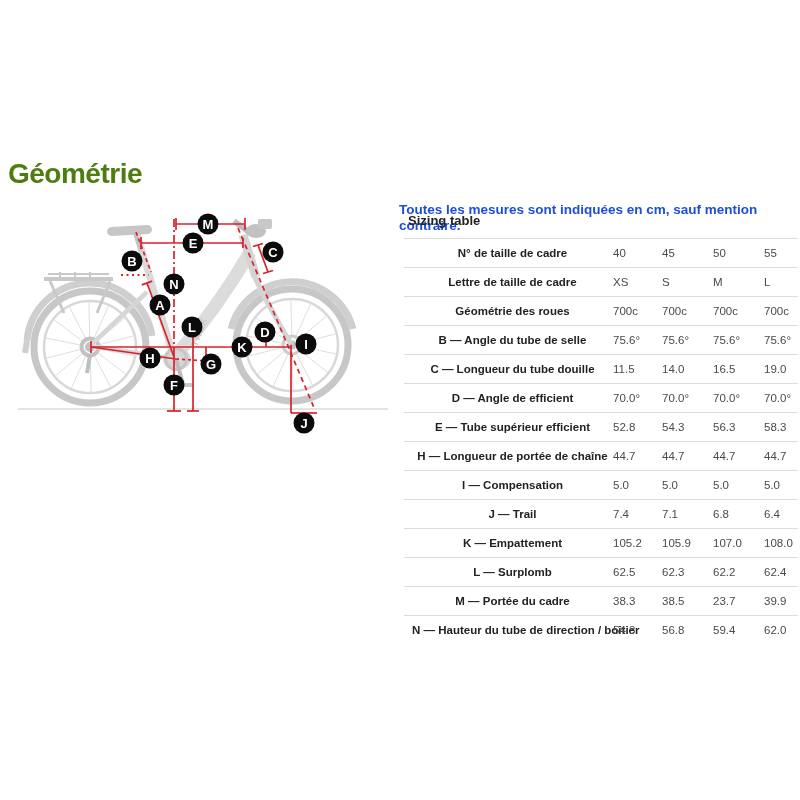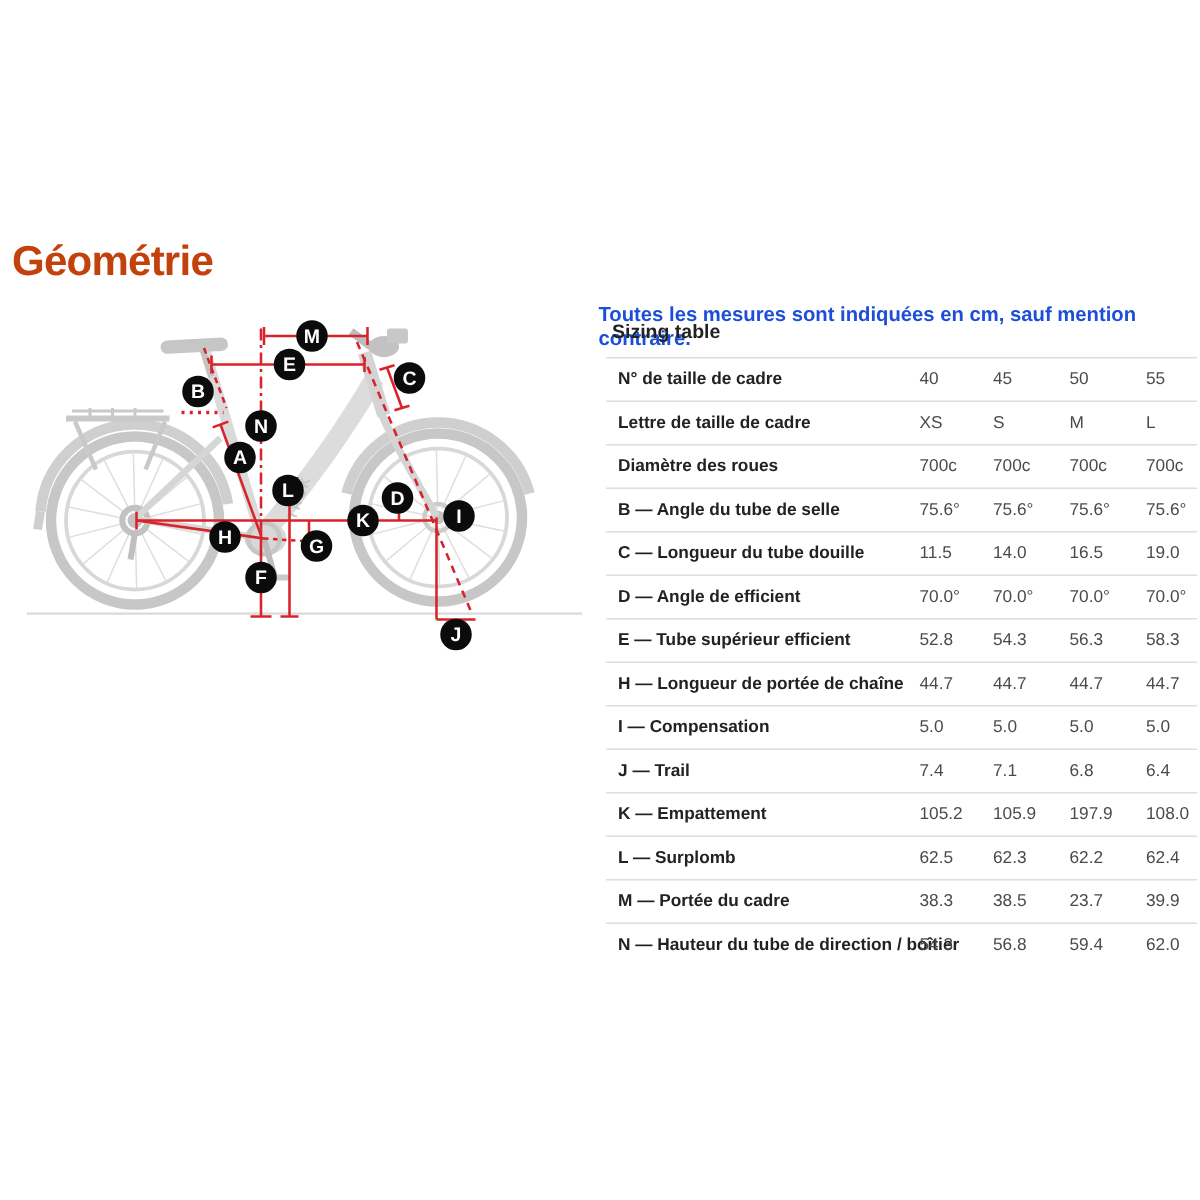--- a/index.html
+++ b/index.html
@@ -2,37 +2,37 @@
 <html><head>
 <meta charset="utf-8">
 <style>
   html,body{margin:0;padding:0;}
   body{
     width:800px;height:800px;position:relative;background:#ffffff;
     font-family:"Liberation Sans",sans-serif;overflow:hidden;
   }
   .page-title{
     position:absolute;left:8px;top:139px;
-    font-size:28px;font-weight:bold;color:#c2410c;letter-spacing:-.5px;
+    font-size:28px;font-weight:bold;color:#4d7c0f;letter-spacing:-.5px;
   }
   .notice{
     position:absolute;left:399px;top:168px;width:396px;
     font-size:13.5px;font-weight:bold;color:#1d4ed8;line-height:16px;margin-top:34px;
   }
   .table-wrap{position:absolute;left:404px;top:214px;width:394px;}
   .table-title{
     font-size:13px;font-weight:bold;color:#222;
     margin:0 0 10px 0;line-height:14px;padding-left:4px;
   }
   .trow{
     display:grid;grid-template-columns:209px 49px 51px 51px auto;
     align-items:center;height:28px;border-top:1px solid #ddd;
     font-size:11.5px;color:#4a4a4a;
   }
-  .tlabel{font-weight:bold;color:#222;padding-left:8px;white-space:nowrap;}
+  .tlabel{font-weight:bold;color:#222;padding-left:8px;white-space:nowrap;text-align:center;}
   .tval{white-space:nowrap;}
   .diagram{position:absolute;left:0;top:195px;}
   .lbl{
     fill:#ffffff;font-size:13px;font-weight:bold;text-anchor:middle;
     font-family:"Liberation Sans",sans-serif;
   }
   .red{stroke:#d8232a;stroke-width:1.7;fill:none;stroke-linecap:butt;}
   .brand{
     font-size:9px;font-weight:bold;fill:#c6c6c6;letter-spacing:1.5px;
     font-family:"Liberation Sans",sans-serif;
@@ -227,21 +227,21 @@
         <div class="tval">55</div>
       </div>
       <div class="trow">
         <div class="tlabel">Lettre de taille de cadre</div>
         <div class="tval">XS</div>
         <div class="tval">S</div>
         <div class="tval">M</div>
         <div class="tval">L</div>
       </div>
       <div class="trow">
-        <div class="tlabel">Diamètre des roues</div>
+        <div class="tlabel">Géométrie des roues</div>
         <div class="tval">700c</div>
         <div class="tval">700c</div>
         <div class="tval">700c</div>
         <div class="tval">700c</div>
       </div>
       <div class="trow">
         <div class="tlabel">B — Angle du tube de selle</div>
         <div class="tval">75.6°</div>
         <div class="tval">75.6°</div>
         <div class="tval">75.6°</div>
@@ -286,21 +286,21 @@
         <div class="tlabel">J — Trail</div>
         <div class="tval">7.4</div>
         <div class="tval">7.1</div>
         <div class="tval">6.8</div>
         <div class="tval">6.4</div>
       </div>
       <div class="trow">
         <div class="tlabel">K — Empattement</div>
         <div class="tval">105.2</div>
         <div class="tval">105.9</div>
-        <div class="tval">197.9</div>
+        <div class="tval">107.0</div>
         <div class="tval">108.0</div>
       </div>
       <div class="trow">
         <div class="tlabel">L — Surplomb</div>
         <div class="tval">62.5</div>
         <div class="tval">62.3</div>
         <div class="tval">62.2</div>
         <div class="tval">62.4</div>
       </div>
       <div class="trow">

